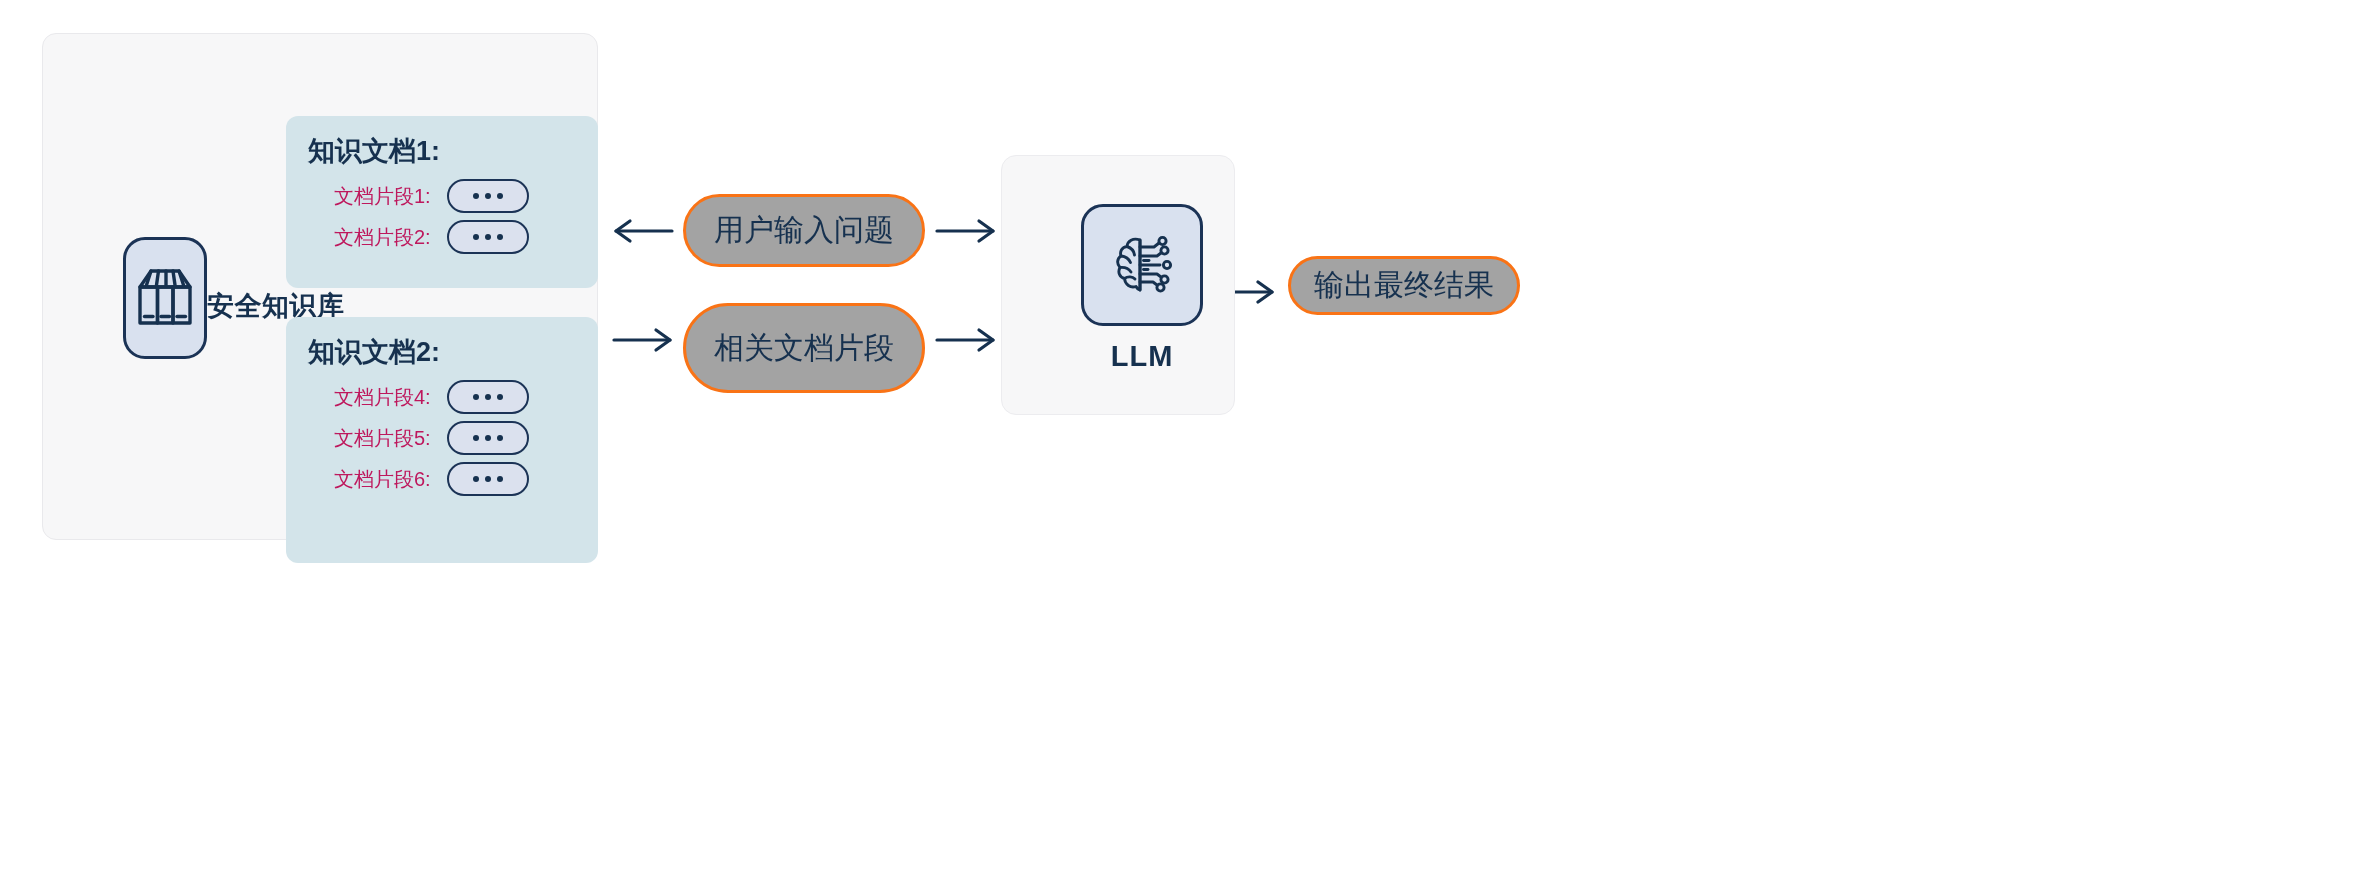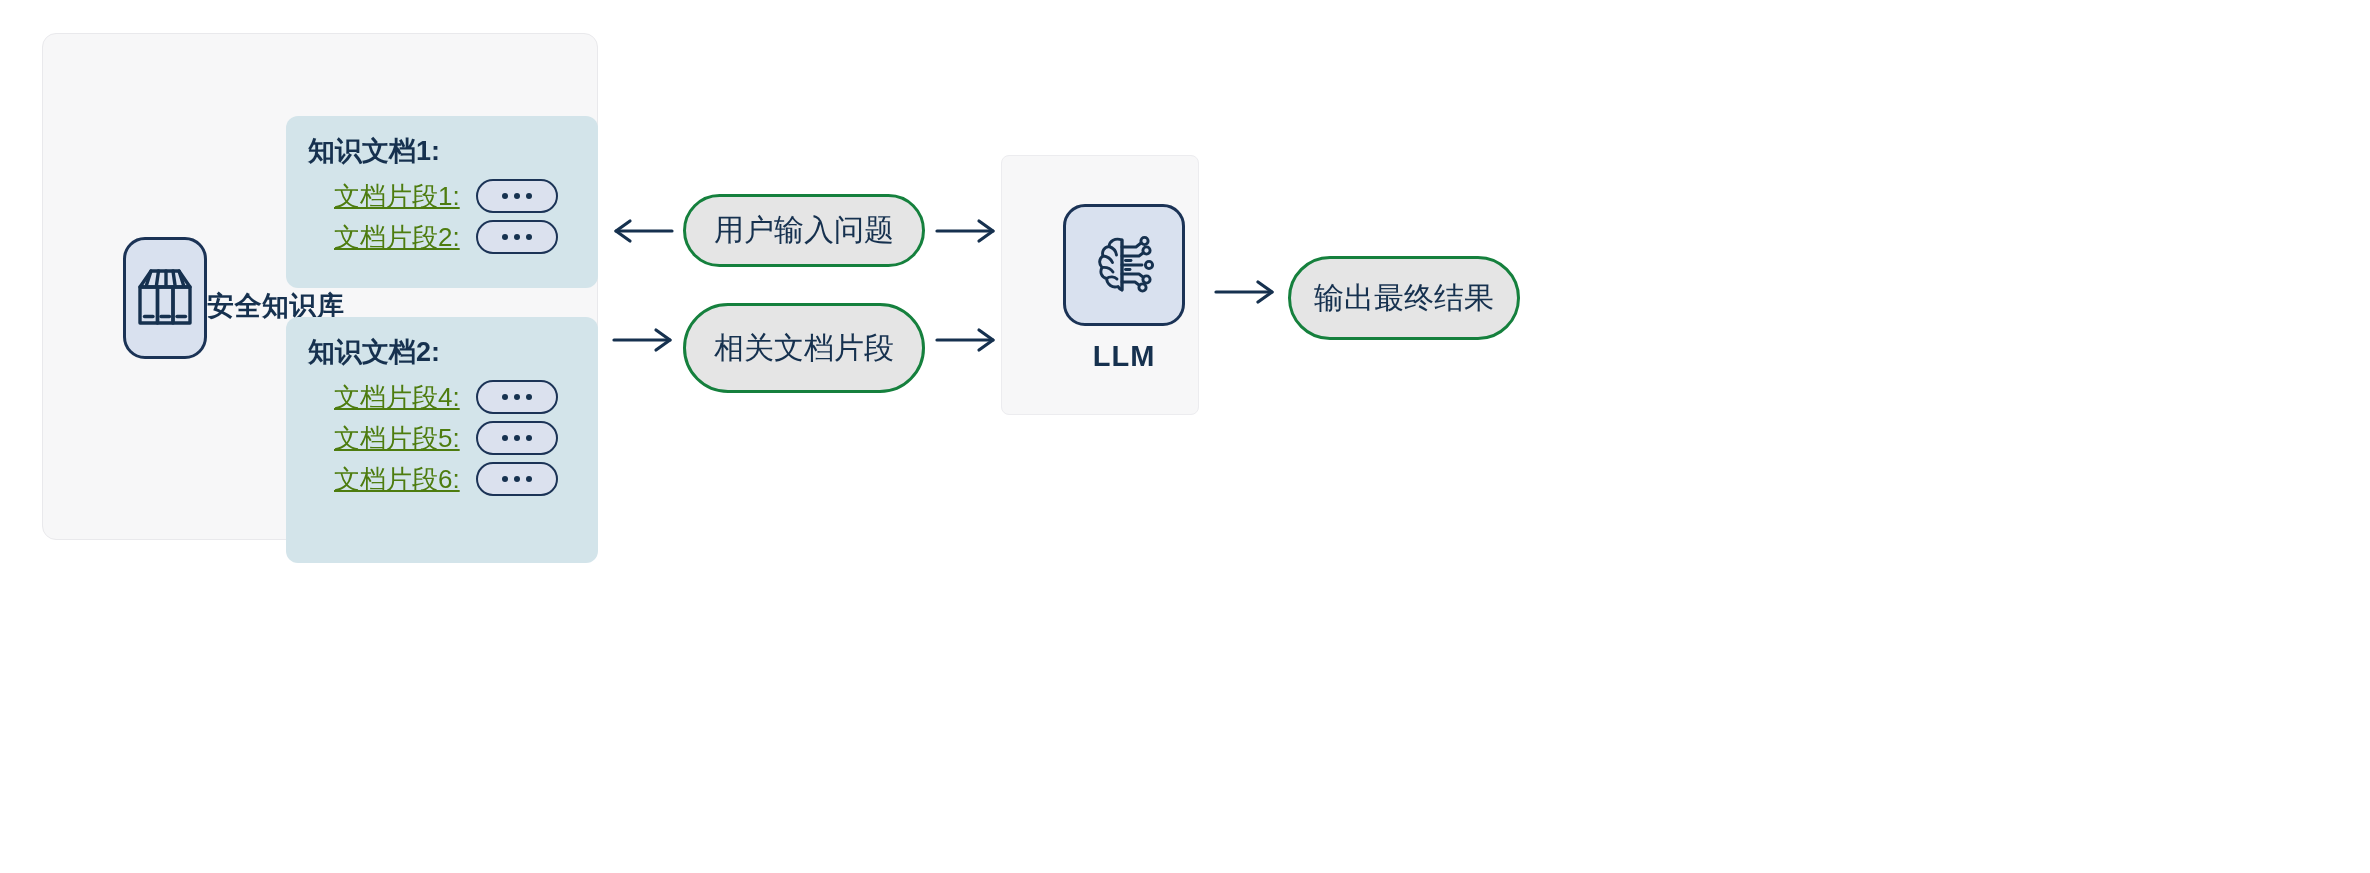--- a/index.html
+++ b/index.html
@@ -86,25 +86,24 @@
   }
   .chunk-row {
     display: flex;
     align-items: center;
     margin-left: 26px;
     margin-bottom: 7px;
     height: 34px;
   }
   .chunk-row:last-child { margin-bottom: 0; }
   .chunk-label {
-    font-size: 26px;
+    font-size: 20px;
     font-weight: 400;
-    color: #4d7c0f;
+    color: #be185d;
     white-space: nowrap;
-    text-decoration: underline;
   }
   .ellipsis-pill {
     margin-left: 16px;
     width: 82px;
     height: 34px;
     background: #dbe1ee;
     border: 2.5px solid #1b3356;
     border-radius: 17px;
     box-sizing: border-box;
     display: flex;
@@ -116,56 +115,56 @@
     display: block;
     width: 6px;
     height: 6px;
     border-radius: 50%;
     background: #16314f;
   }
 
   
   .teal-pill {
     position: absolute;
-    background: #e5e5e5;
-    border: 3px solid #15803d;
+    background: #a3a3a3;
+    border: 3px solid #f97316;
     border-radius: 999px;
     box-sizing: border-box;
     display: flex;
     align-items: center;
     justify-content: center;
     font-size: 30px;
     color: #16314f;
     white-space: nowrap;
   }
   #pill-question { left: 683px;  top: 194px; width: 242px; height: 73px; }
   #pill-chunks   { left: 683px;  top: 303px; width: 242px; height: 90px; }
-  #pill-output   { left: 1288px; top: 256px; width: 232px; height: 84px; font-family: Liberation Mono, monospace; }
+  #pill-output   { left: 1288px; top: 256px; width: 232px; height: 59px; font-family: Liberation Mono, monospace; }
 
   
   .arrow {
     position: absolute;
     height: 40px;
   }
   #arrow-kb-to-question   { left: 612px;  top: 211px; width: 62px; }
   #arrow-question-to-llm  { left: 935px;  top: 211px; width: 62px; }
   #arrow-kb-to-chunks     { left: 612px;  top: 320px; width: 62px; }
   #arrow-chunks-to-llm    { left: 935px;  top: 320px; width: 62px; }
   #arrow-llm-to-output    { left: 1214px; top: 272px; width: 62px; }
 
   
   .llm-panel {
     position: absolute;
     left: 1001px;
     top: 155px;
-    width: 198px;
+    width: 234px;
     height: 260px;
     background: #f7f7f8;
     border: 1px solid #ececef;
-    border-radius: 8px;
+    border-radius: 15px;
     box-sizing: border-box;
     display: flex;
     flex-direction: column;
     align-items: center;
     justify-content: flex-start;
     padding-top: 48px;
     padding-left: 48px;
   }
   .llm-label {
     margin-top: 14px;

